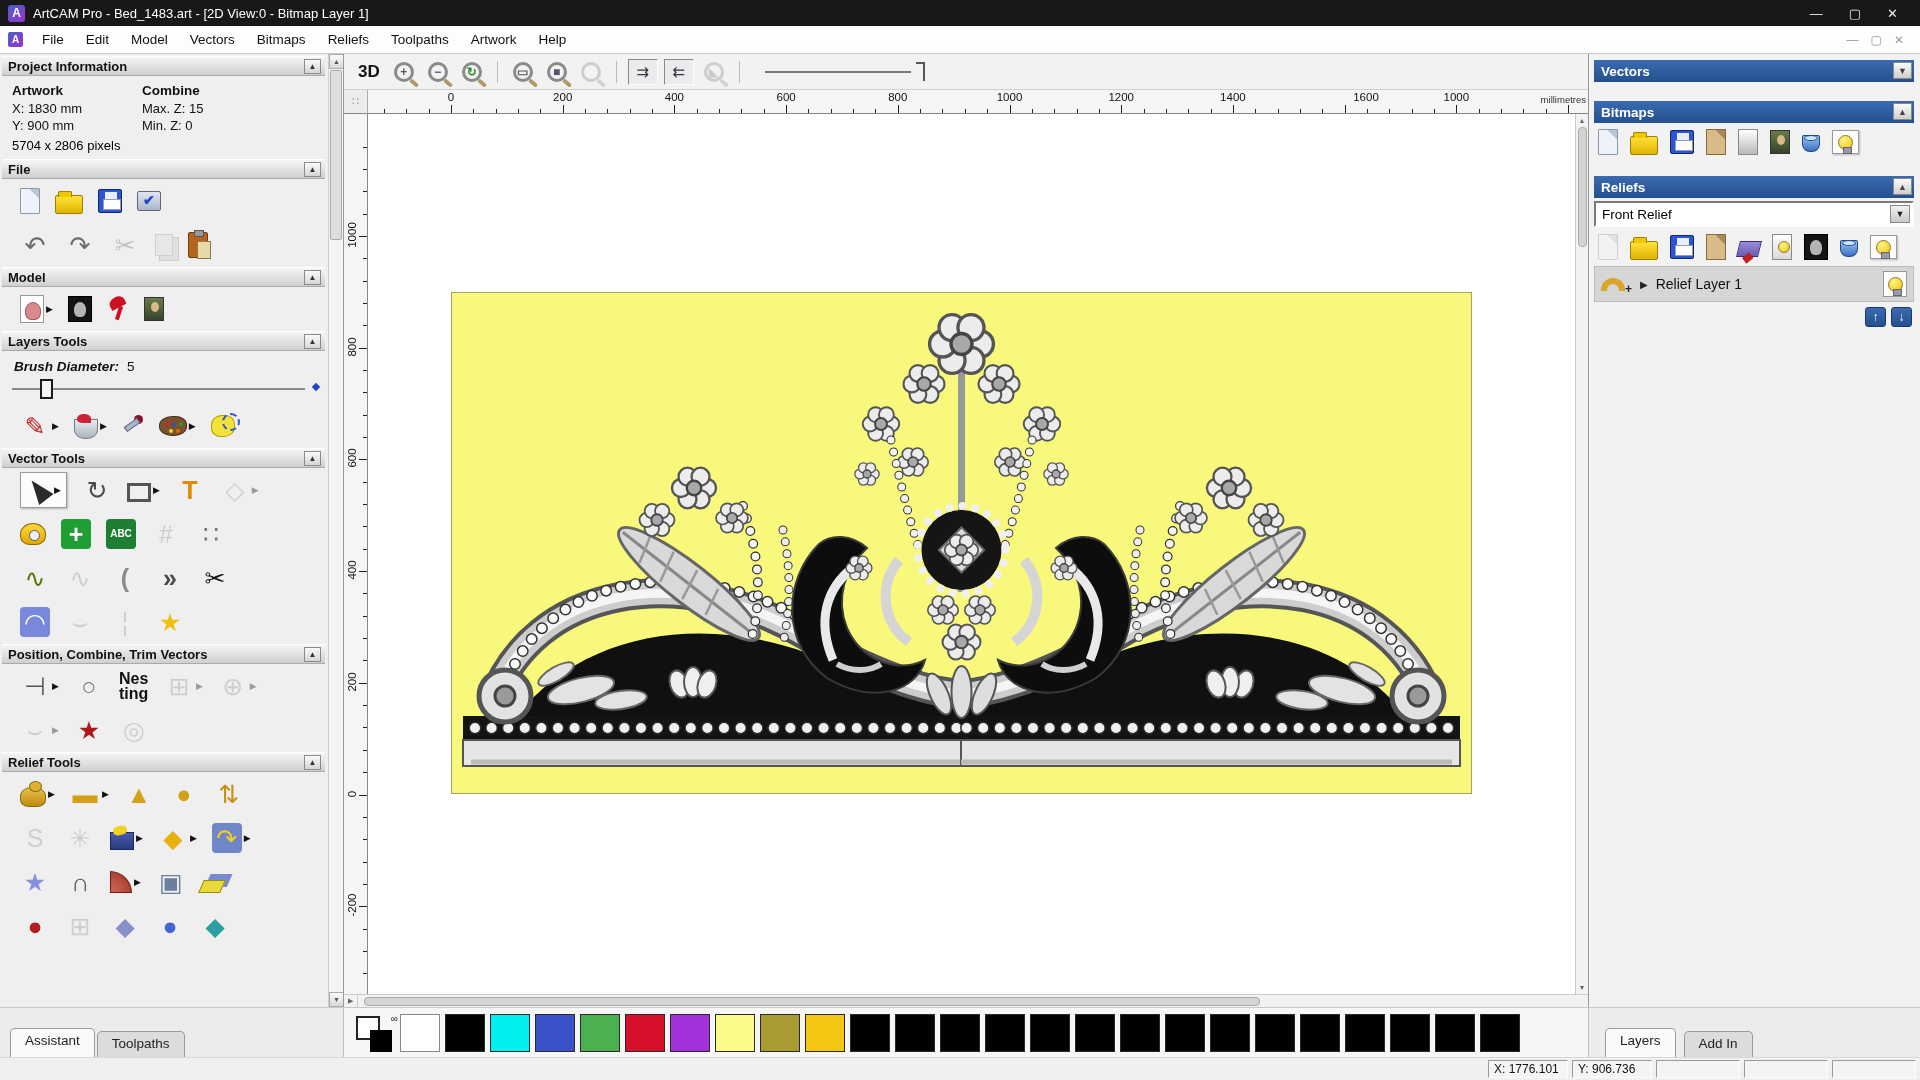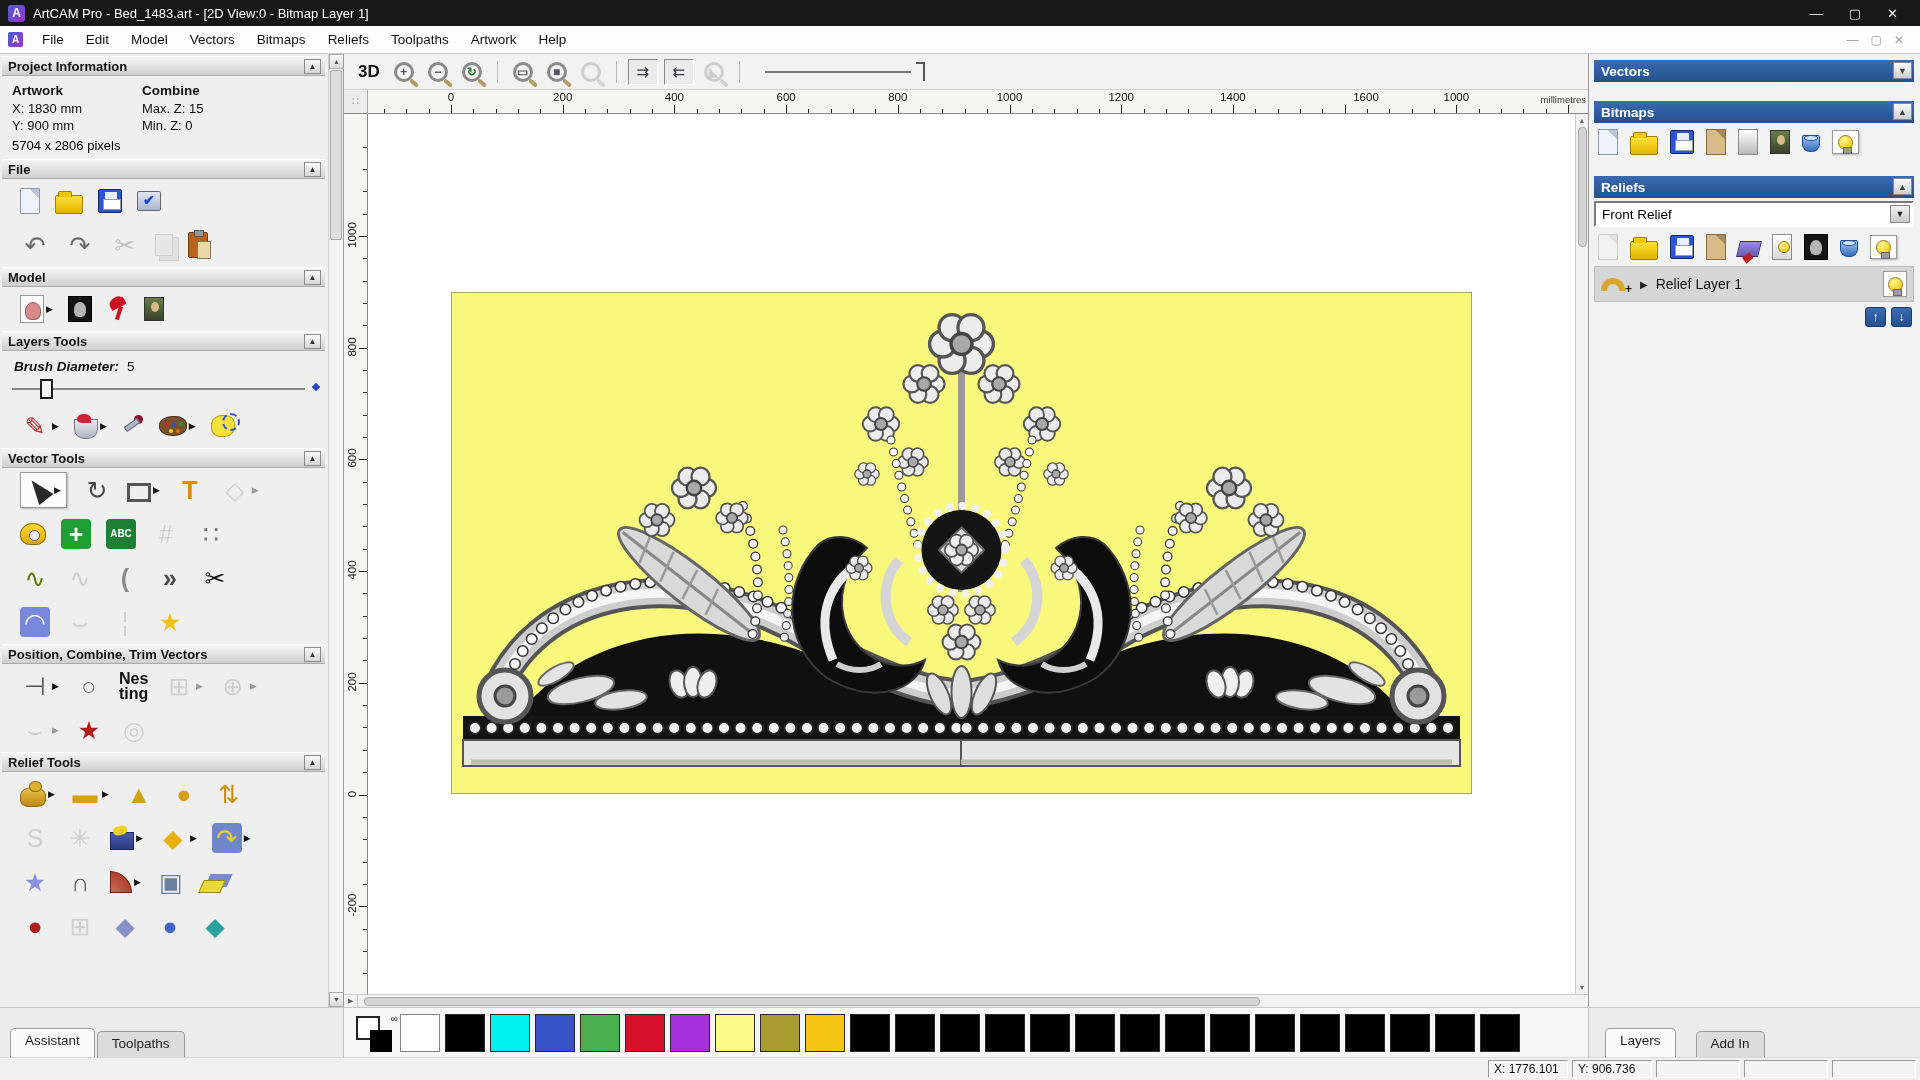--- a/index.html
+++ b/index.html
@@ -156,21 +156,21 @@
 
   
   .lscroll{position:absolute;top:0;bottom:0;right:0;width:15px;background:#f4f4f4;border-left:1px solid #d0d0d0;}
   .lscroll .sa{width:15px;height:15px;background:linear-gradient(#fafafa,#d9d9d9);border:1px solid #aaa;color:#555;font-size:7px;display:flex;align-items:center;justify-content:center;}
   .lscroll .sa.bot{position:absolute;bottom:0;}
   .lscroll .sthumb{position:absolute;top:16px;left:1px;width:12px;height:170px;background:#dedede;border:1px solid #a9a9a9;border-radius:2px;}
 
   
   .bottomband{height:50px;display:flex;flex:0 0 auto;background:#ececec;border-top:1px solid #c9c9c9;}
   .tabzone-l{width:344px;flex:0 0 auto;display:flex;align-items:flex-end;padding:0 0 0 10px;gap:2px;border-right:1px solid #c0c0c0;}
-  .tabzone-r{width:332px;flex:0 0 auto;display:flex;align-items:flex-end;padding:0 0 0 16px;gap:20px;border-left:1px solid #c0c0c0;}
+  .tabzone-r{width:332px;flex:0 0 auto;display:flex;align-items:flex-end;padding:0 0 0 16px;gap:8px;border-left:1px solid #c0c0c0;}
   .tab{height:26px;padding:4px 14px;font-size:13.5px;color:#222;background:#dcdcdc;border:1px solid #9a9a9a;border-bottom:none;border-radius:5px 5px 0 0;}
   .tab.active{background:#fafafa;font-weight:normal;height:29px;}
   .palettezone{flex:1;display:flex;align-items:center;padding-left:10px;background:#f6f6f6;}
   .colorpair{position:relative;width:46px;height:40px;flex:0 0 auto;}
   .colorpair .pri{position:absolute;left:2px;top:3px;width:24px;height:24px;background:#fff;border:2px solid #222;}
   .colorpair .sec{position:absolute;left:16px;top:17px;width:22px;height:22px;background:#000;border:1px solid #000;}
   .colorpair .lnk{position:absolute;right:2px;top:0;font-size:10px;color:#333;}
   .swatches{display:flex;gap:5px;}
   .swatch{width:40px;height:38px;border:1px solid #2a2a2a;}
   .swatch.first{border:1px solid #888;}

